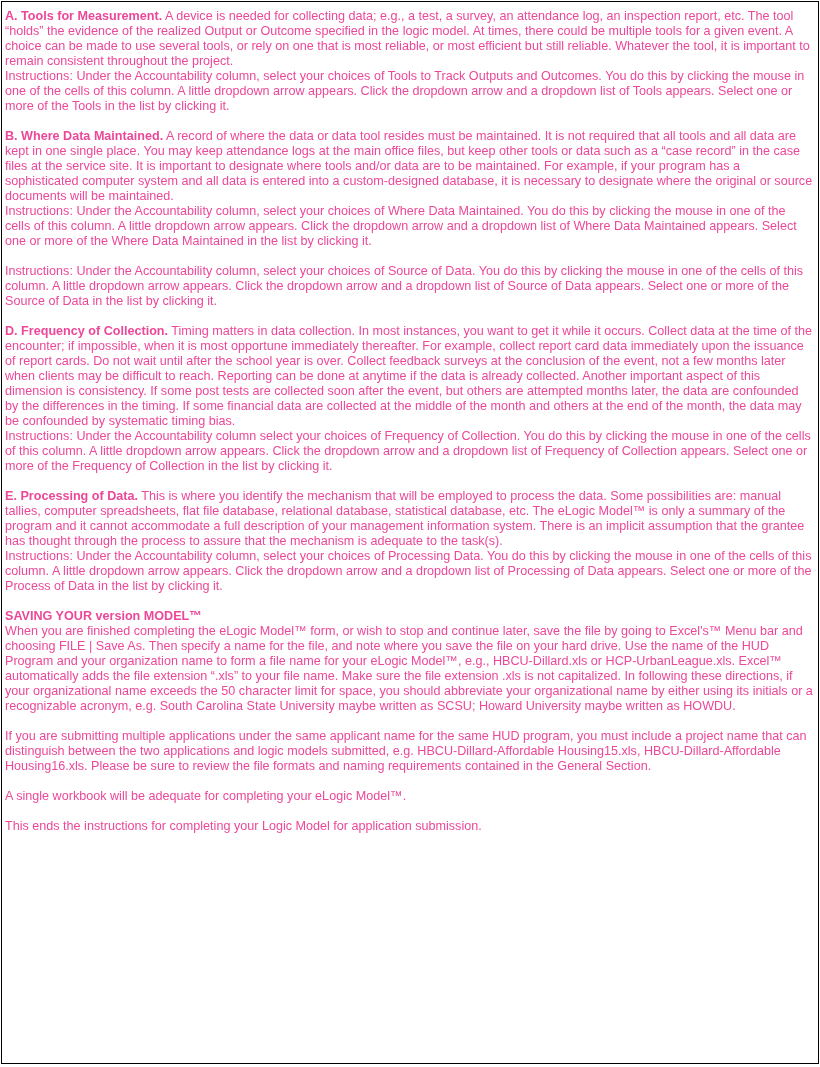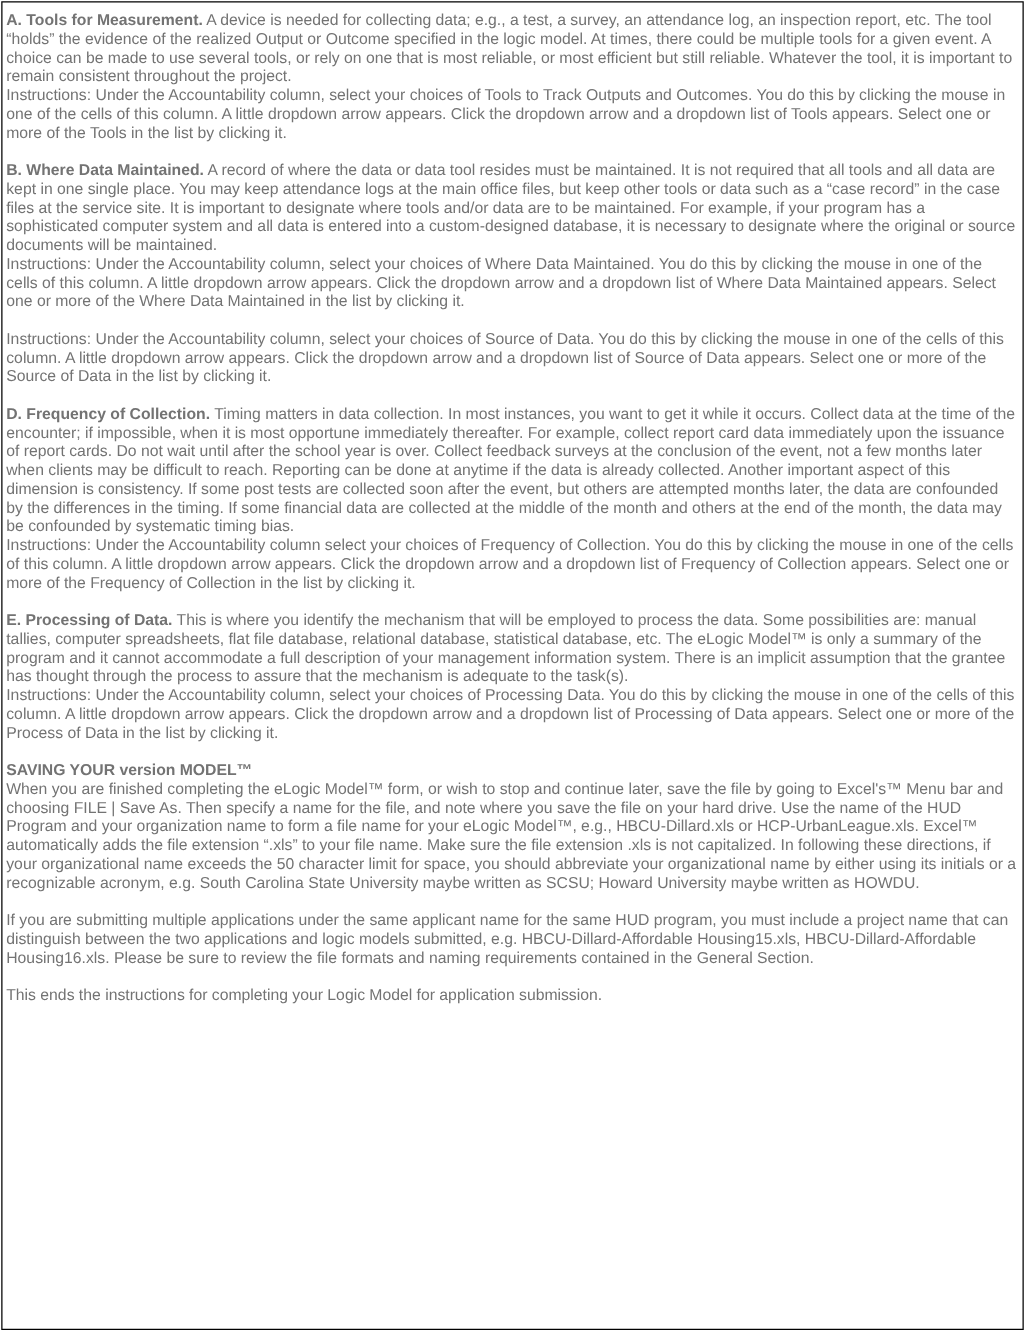--- a/index.html
+++ b/index.html
@@ -10,21 +10,21 @@
   .page {
     width: 818px;
     height: 1063px;
     margin: 1px;
     box-sizing: border-box;
     border: 1px solid #000000;
     padding: 7px 4px 0 3px;
     font-family: "Liberation Sans", "DejaVu Sans", sans-serif;
     font-size: 12.6px;
     line-height: 15px;
-    color: #737373;
+    color: #ec4899;
     overflow: hidden;
   }
   p { margin: 0; padding: 0; }
   .sec { margin: 0 0 15px 0; }
   .lead { font-weight: 700; }
   .ul { }
   .gap { margin-bottom: 15px; }
 </style>
 </head>
 <body>
@@ -52,16 +52,17 @@
 
   <div class="sec">
     <p><span class="lead">E.  Processing of Data.</span><span> This is where you identify the mechanism that will be employed to process the data.  Some possibilities are: manual tallies, computer spreadsheets, flat file database, relational database, statistical database, etc.  The eLogic Model™ is only a summary of the program and it cannot accommodate a full description of your management information system. There is an implicit assumption that the grantee has thought through the process to assure that the mechanism is adequate to the task(s).</span></p>
     <p><span class="ul">Instructions:</span><span> Under the Accountability column, select your choices of Processing Data.  You do this by clicking the mouse in one of the cells of this column.  A little dropdown arrow appears.  Click the dropdown arrow and a dropdown list of Processing of Data appears.  Select one or more of the Process of Data in the list by clicking it.</span></p>
   </div>
 
   <div>
     <p class="lead">SAVING YOUR version MODEL™</p>
     <p class="gap">When you are finished completing the eLogic Model™ form, or wish to stop and continue later, save the file by going to Excel's™ Menu bar and choosing FILE | Save As.  Then specify a name for the file, and note where you save the file on your hard drive. Use the name of the HUD Program and your organization name to form a file name for your eLogic Model™,  e.g., HBCU-Dillard.xls or HCP-UrbanLeague.xls. Excel™ automatically adds the file extension “.xls” to your file name. Make sure the file extension .xls is not capitalized. In following these directions, if your organizational name exceeds the 50 character limit for space, you should abbreviate your organizational name by either using its initials or a recognizable acronym, e.g. South Carolina State University maybe written as SCSU; Howard University maybe written as HOWDU.</p>
     <p class="gap">If you are submitting multiple applications under the same applicant name for the same HUD program, you must include a project name that can distinguish between the two applications and logic models submitted, e.g. HBCU-Dillard-Affordable Housing15.xls, HBCU-Dillard-Affordable Housing16.xls. Please be sure to review the file formats and naming requirements contained in the General Section.</p>
+    <p class="gap">A single workbook will be adequate for completing your eLogic Model™.</p>
     <p>This ends the instructions for completing your Logic Model for application submission.</p>
   </div>
 
 </div>
 
 </body></html>

